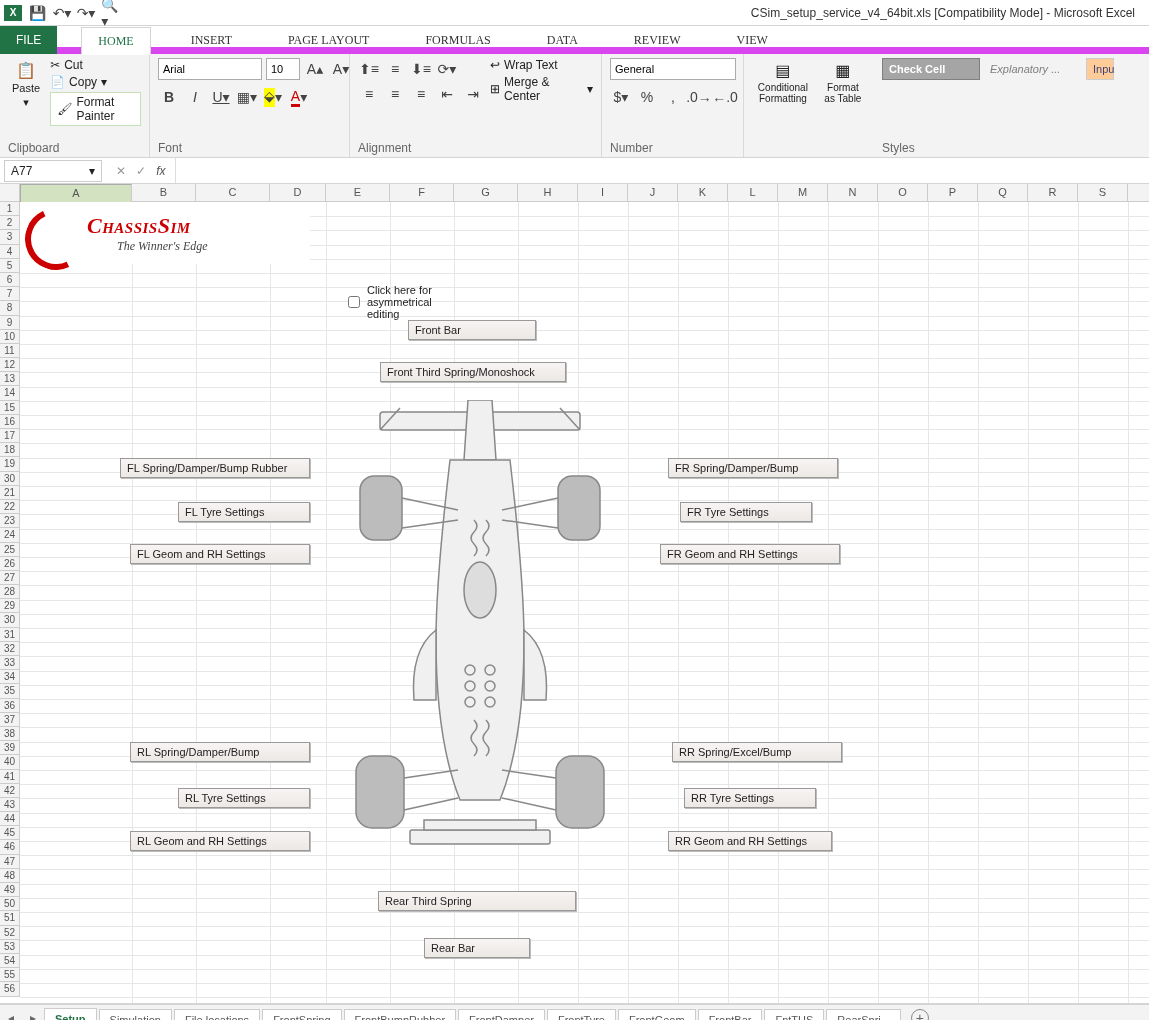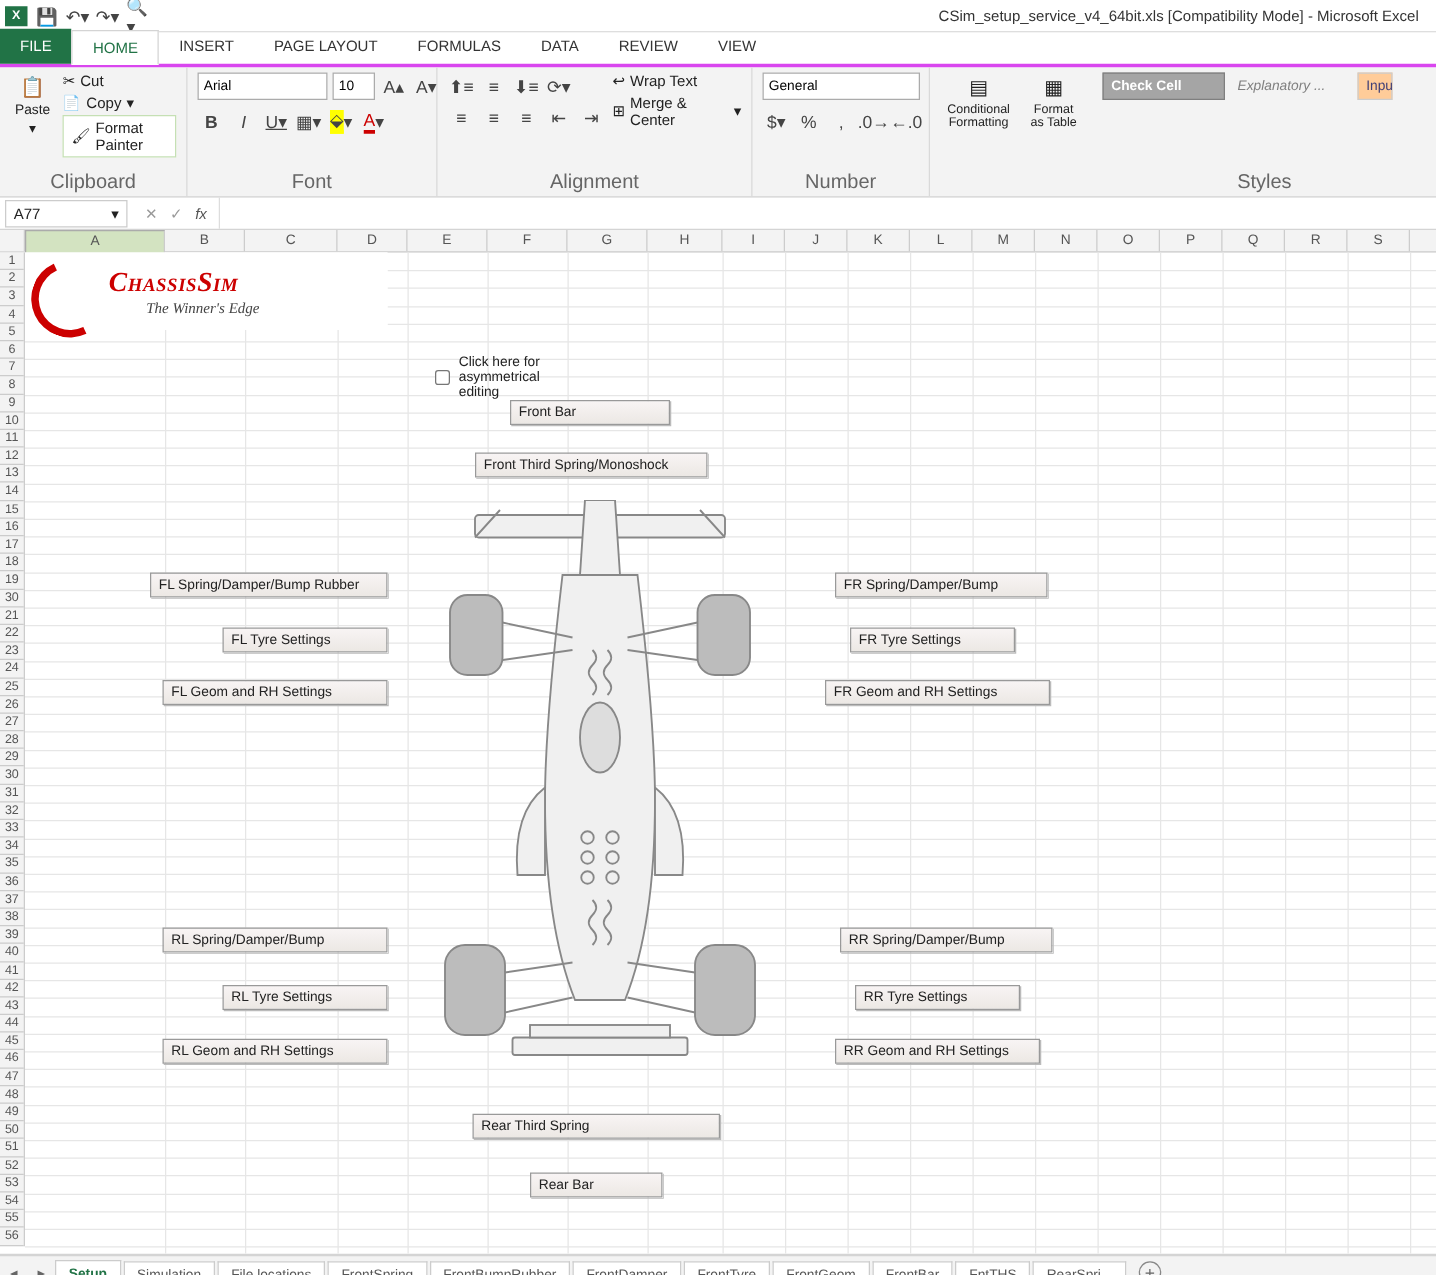--- a/index.html
+++ b/index.html
@@ -4,29 +4,29 @@
 <style>
   * { box-sizing: border-box; }
   body { margin: 0; font-family: "Segoe UI", Tahoma, sans-serif; font-size: 12px; background: #fff; color: #222; overflow: hidden; width: 1149px; }
   
   .titlebar { height: 26px; background: #fff; display: flex; align-items: center; padding: 0 4px; border-bottom: 1px solid #d4d4d4; }
   .qat { display: flex; align-items: center; gap: 8px; }
   .qat-icon { width: 16px; height: 16px; display: flex; align-items: center; justify-content: center; font-size: 14px; color: #444; }
   .excel-icon { background:#217346; color:#fff; font-weight:bold; font-size:10px; width:18px; height:16px; display:flex; align-items:center; justify-content:center; }
   .title-text { flex: 1; text-align: right; padding-right: 10px; font-size: 12px; color: #333; }
   
-  .ribbon-tabs { height: 28px; background: #fff; display: flex; align-items: flex-end; border-bottom: 3px solid #d946ef; }
+  .ribbon-tabs { height: 28px; background: #fff; display: flex; border-bottom: 7px solid #d946ef; gap: 24px; }
   .tab-file { background:#217346; color:#fff; padding: 6px 16px; height:28px; display:flex; align-items:center; font-size:12px; }
-  .tab { padding: 6px 16px; height:28px; display:flex; align-items:center; color:#333; font-size:12px; }
+  .tab { padding: 6px 16px; height:28px; display:flex; align-items:center; color:#333; font-size:12px;font-family:Liberation Serif, serif; }
   .tab.active { border:1px solid #d4d4d4; border-bottom:1px solid #fff; background:#fff; color:#217346; position:relative; top:1px; }
   
   .ribbon { height: 104px; background: #f3f3f3; border-bottom:1px solid #d4d4d4; display:flex; }
   .group { border-right:1px solid #d9d9d9; padding:4px 8px 2px 8px; display:flex; flex-direction:column; justify-content:space-between; }
   .group-body { display:flex; align-items:flex-start; gap:6px; flex:1; }
-  .group-label { text-align:center; font-size:16px; color:#666; padding-top:2px; position:relative; }
+  .group-label { font-size:12px; color:#666; padding-top:2px; position:relative; }
   .big-btn { display:flex; flex-direction:column; align-items:center; gap:2px; padding:2px 4px; font-size:11px; }
   .ico { width:20px; height:20px; display:flex; align-items:center; justify-content:center; font-size:16px; }
   .stack { display:flex; flex-direction:column; gap:3px; }
   .row { display:flex; align-items:center; gap:4px; }
   .sel { height:22px; border:1px solid #ababab; background:#fff; font-size:11px; padding:0 4px; }
   .btn-sm { width:22px; height:22px; display:flex; align-items:center; justify-content:center; font-size:14px; color:#444; }
   .painter { background:#fff; border:1px solid #c5e0b4; padding:2px 6px; display:flex; align-items:center; gap:4px; }
   .style-cell { width:98px; height:22px; border:1px solid #ccc; display:flex; align-items:center; padding:0 6px; font-size:11px; }
   .style-normal { border:1px solid #1e7145; background:#fff; }
   .style-bad { background:#ffc7ce; color:#9c0006; }
@@ -411,21 +411,21 @@
     <div class="carbtn" style="top:342px;left:110px;width:180px">FL Geom and RH Settings</div>
 
     <div class="carbtn" style="top:256px;left:648px;width:170px">FR Spring/Damper/Bump</div>
     <div class="carbtn" style="top:300px;left:660px;width:132px">FR Tyre Settings</div>
     <div class="carbtn" style="top:342px;left:640px;width:180px">FR Geom and RH Settings</div>
 
     <div class="carbtn" style="top:540px;left:110px;width:180px">RL Spring/Damper/Bump</div>
     <div class="carbtn" style="top:586px;left:158px;width:132px">RL Tyre Settings</div>
     <div class="carbtn" style="top:629px;left:110px;width:180px">RL Geom and RH Settings</div>
 
-    <div class="carbtn" style="top:540px;left:652px;width:170px">RR Spring/Damper/Bump</div>
+    <div class="carbtn" style="top:540px;left:652px;width:170px">RR Spring/Excel/Bump</div>
     <div class="carbtn" style="top:586px;left:664px;width:132px">RR Tyre Settings</div>
     <div class="carbtn" style="top:629px;left:648px;width:164px">RR Geom and RH Settings</div>
 
     <div class="carbtn" style="top:689px;left:358px;width:198px">Rear Third Spring</div>
     <div class="carbtn" style="top:736px;left:404px;width:106px">Rear Bar</div>
 
     <svg class="car-canvas" width="280" height="470" style="top:198px;left:320px" viewBox="0 0 280 470">
       <g fill="#f0f0f0" stroke="#888" stroke-width="1.5">
 
         <rect x="40" y="12" width="200" height="18" rx="3"></rect>

